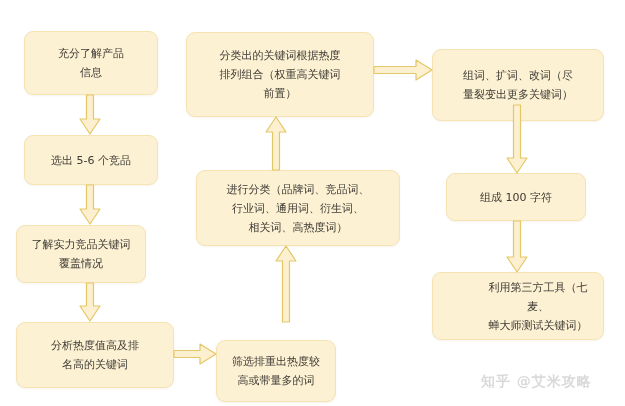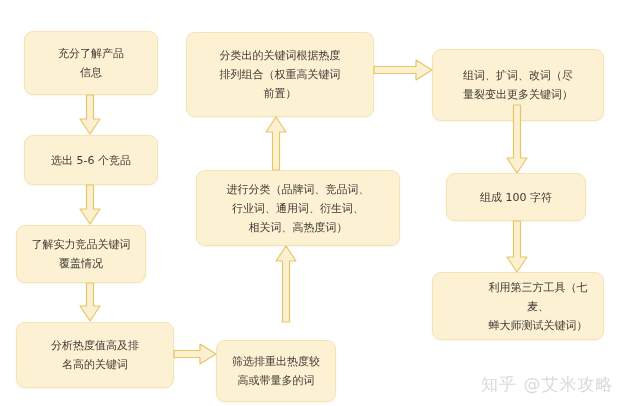--- a/index.html
+++ b/index.html
@@ -38,24 +38,25 @@
   }
   
   .arrow {
     position: absolute;
   }
   .arrow svg { display: block; overflow: visible; }
 
   .watermark {
     position: absolute;
     color: rgba(145,145,145,0.35);
-    font-size: 17px;
+    font-size: 14px;
     letter-spacing: 1px;
     white-space: nowrap;
     user-select: none;
+    font-weight: bold;
   }
 </style>
 </head>
 <body>
 
 <div id="canvas">
 
   <div class="node" style="left:24px; top:31px; width:134px; height:64px;">
     <span class="txt">充分了解产品
 信息</span>

